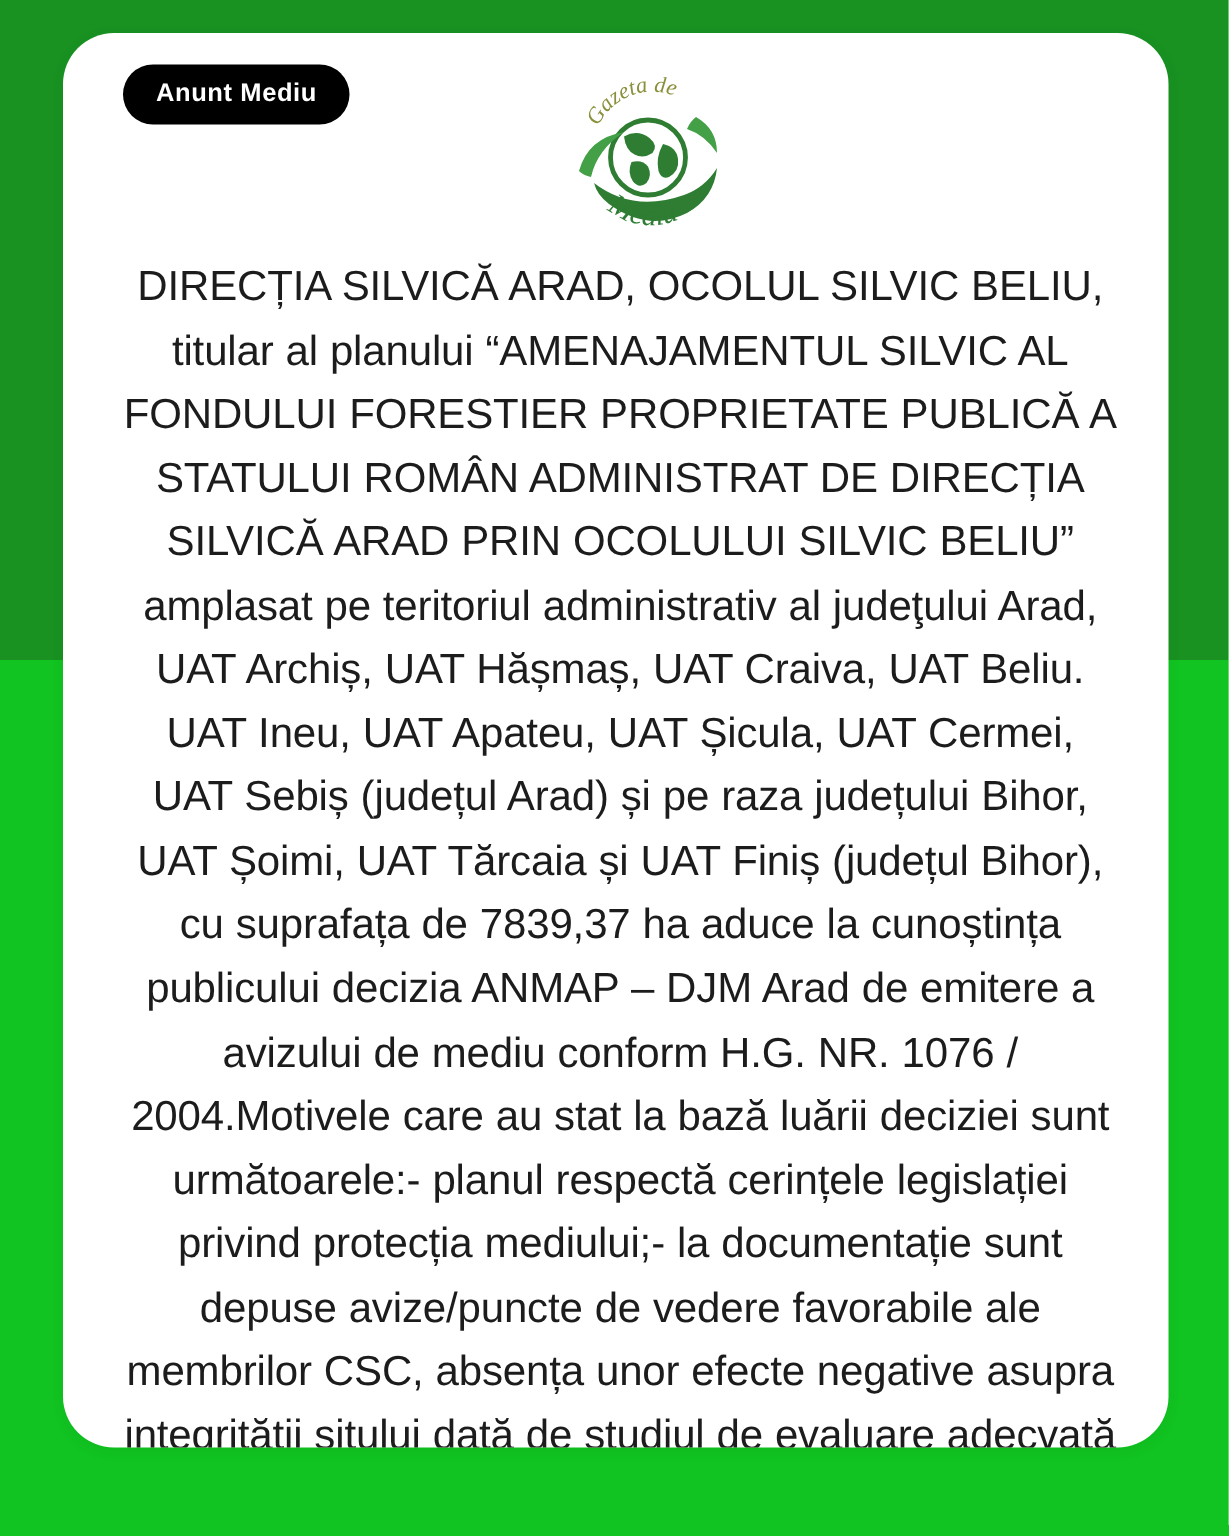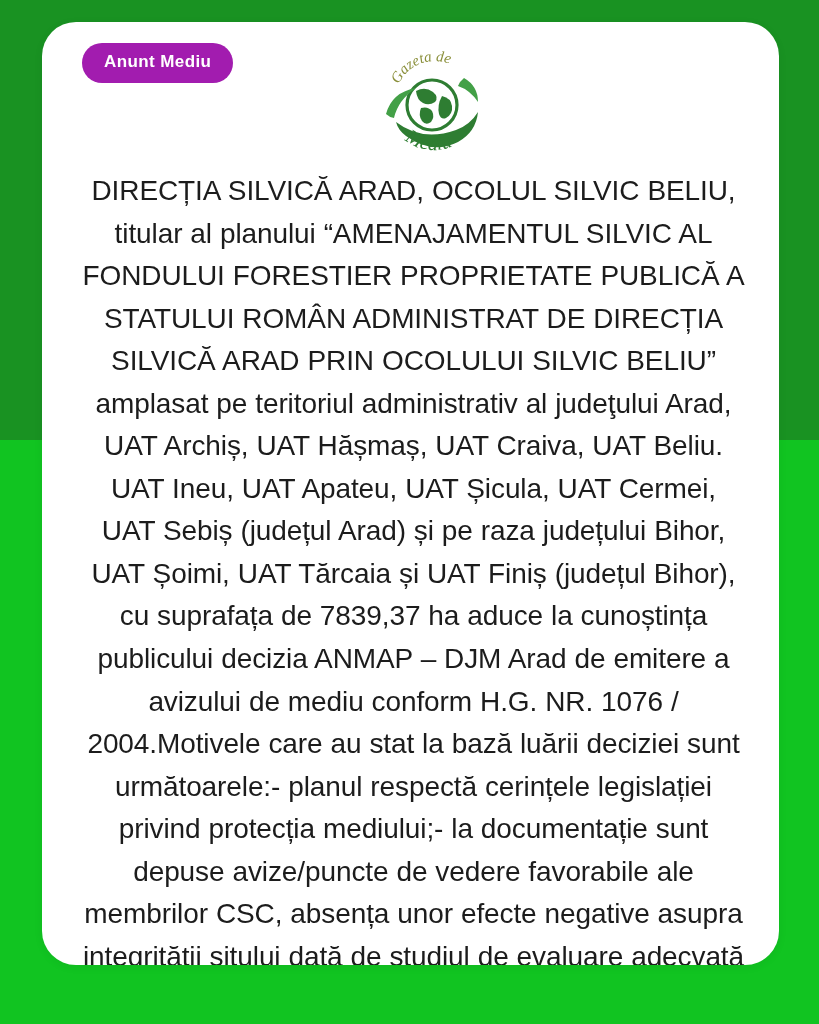--- a/index.html
+++ b/index.html
@@ -56,21 +56,21 @@
   
   #header-row {
     position: relative;
     height: 110px;
   }
 
   #badge-anunt-mediu {
     display: inline-flex;
     align-items: center;
     justify-content: center;
-    background: #a21caf;
+    background: #000000;
     color: #ffffff;
     font-size: 17px;
     font-weight: bold;
     letter-spacing: 0.4px;
     padding: 9px 22px 11px 22px;
     border-radius: 22px;
     white-space: nowrap;
   }
 
   

